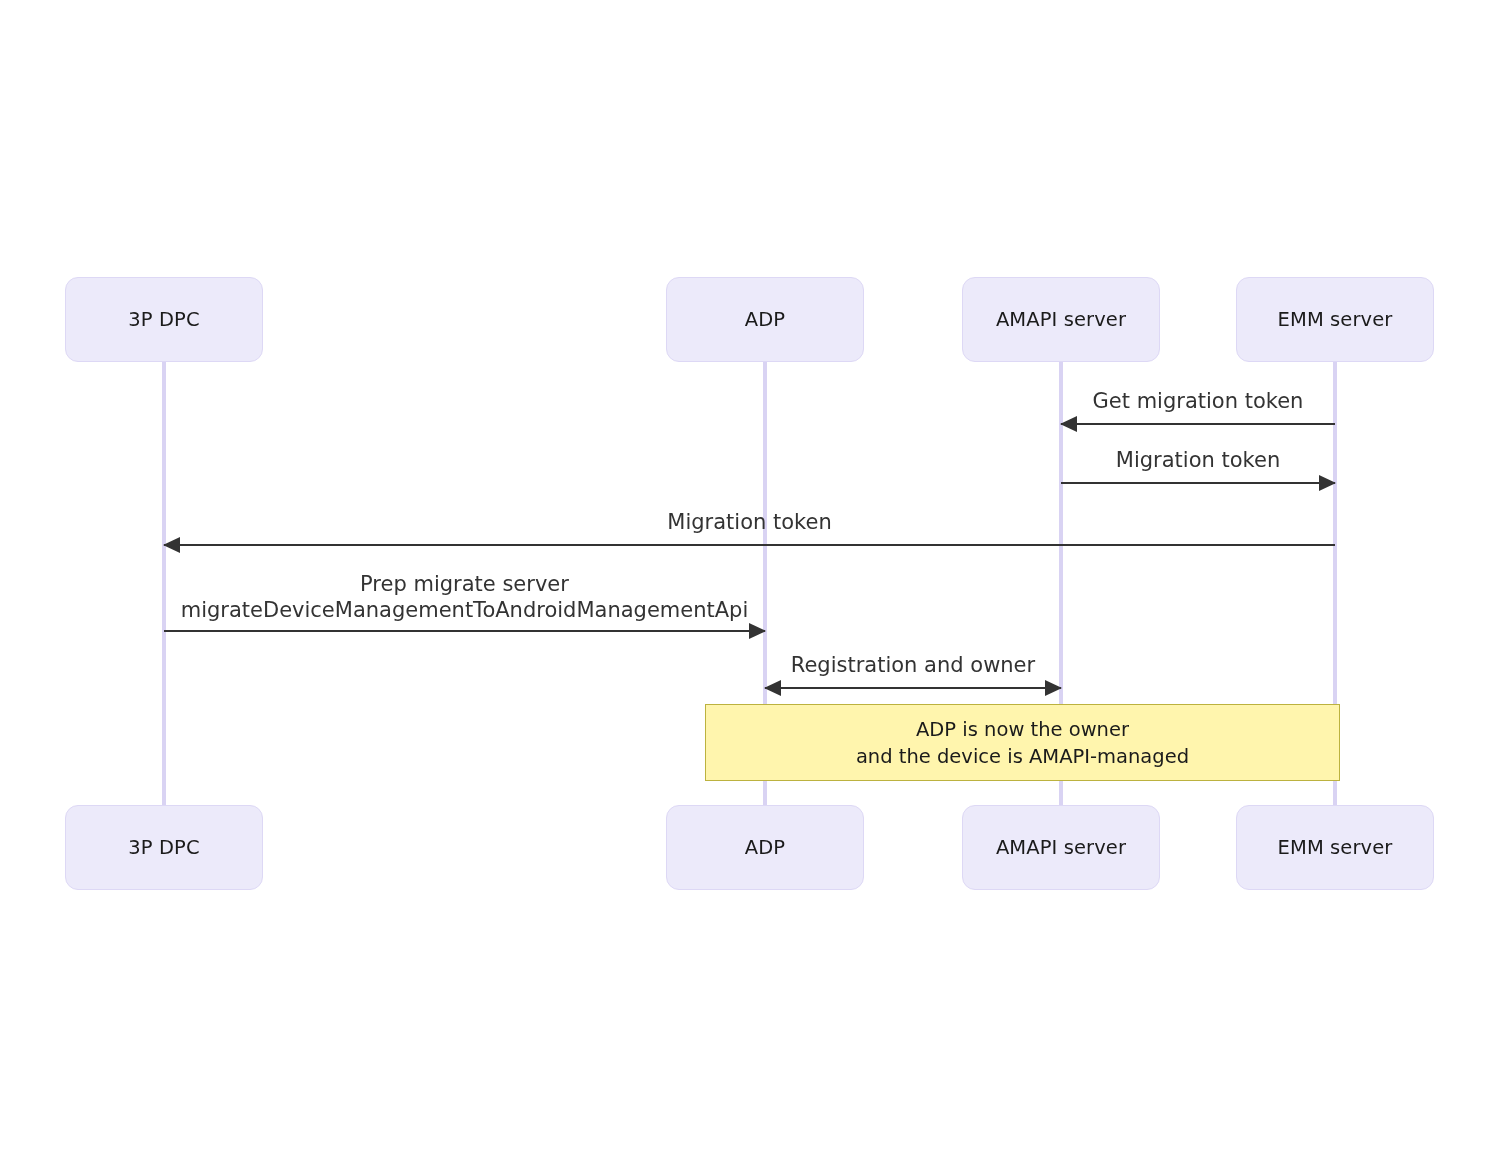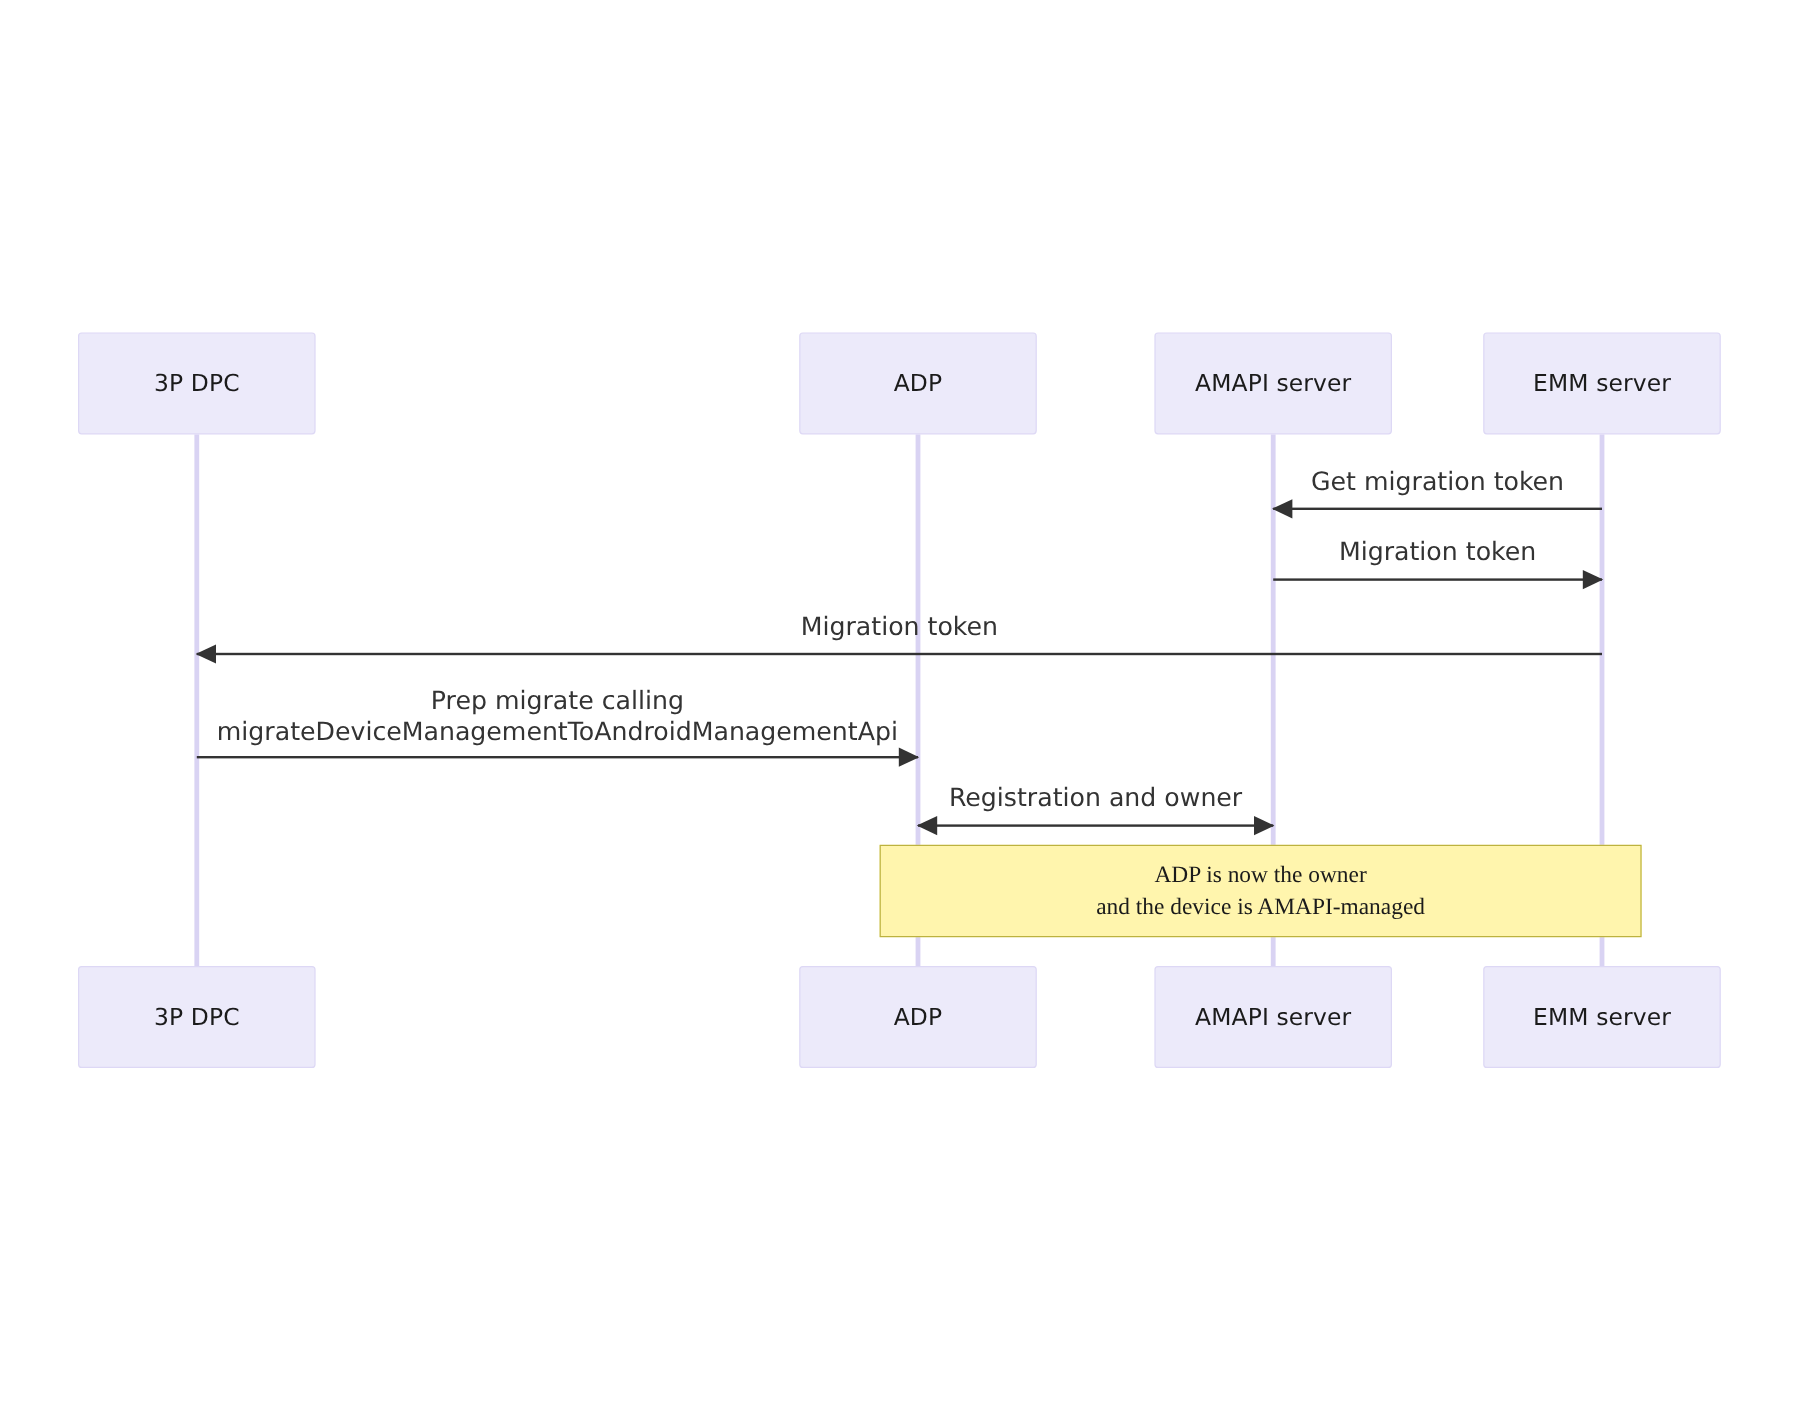--- a/index.html
+++ b/index.html
@@ -25,21 +25,21 @@
     width: 4px;
     background: #d9d3f3;
   }
 
   
   .participant {
     position: absolute;
     box-sizing: border-box;
     background: #eceafa;
     border: 1.3px solid #ddd8f5;
-    border-radius: 3px;
+    border-radius: 13px;
     display: flex;
     align-items: center;
     justify-content: center;
     color: #1b1b1b;
     font-size: 19.5px;
     font-family: "DejaVu Sans", sans-serif;
     letter-spacing: .1px;
     white-space: nowrap;
   }
 
@@ -142,32 +142,32 @@
 
   <div class="msg" style="left:164px; top:544px; width:1171px;">
     <div class="line"></div>
     <div class="arrowhead left"></div>
     <div class="msg-label one-line">Migration token</div>
   </div>
 
   <div class="msg" style="left:164px; top:630px; width:601px;">
     <div class="line"></div>
     <div class="arrowhead right"></div>
-    <div class="msg-label two-line">Prep migrate calling
+    <div class="msg-label two-line">Prep migrate server
 migrateDeviceManagementToAndroidManagementApi</div>
   </div>
 
   <div class="msg" style="left:765px; top:687px; width:296px;">
     <div class="line"></div>
     <div class="arrowhead left"></div>
     <div class="arrowhead right"></div>
     <div class="msg-label one-line">Registration and owner</div>
   </div>
 
-  <div class="note" style="left:733px; top:704px; width:635px; height:77px;font-family:Liberation Serif, serif;">
+  <div class="note" style="left:705px; top:704px; width:635px; height:77px;">
     <span>ADP is now the owner
 and the device is AMAPI-managed</span>
   </div>
 
   <div class="participant" style="left:65px;   top:805px; width:198px; height:85px;">
     <span>3P DPC</span>
   </div>
   <div class="participant" style="left:666px;  top:805px; width:198px; height:85px;">
     <span>ADP</span>
   </div>

